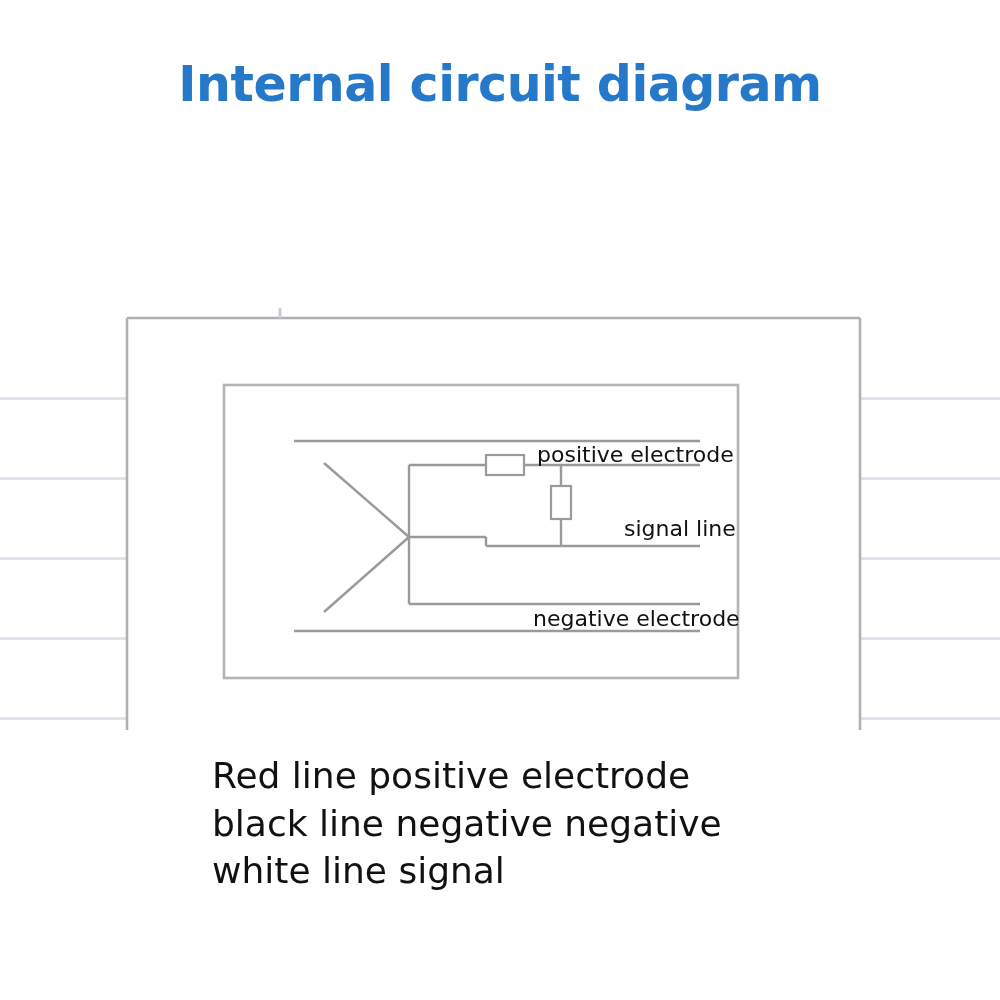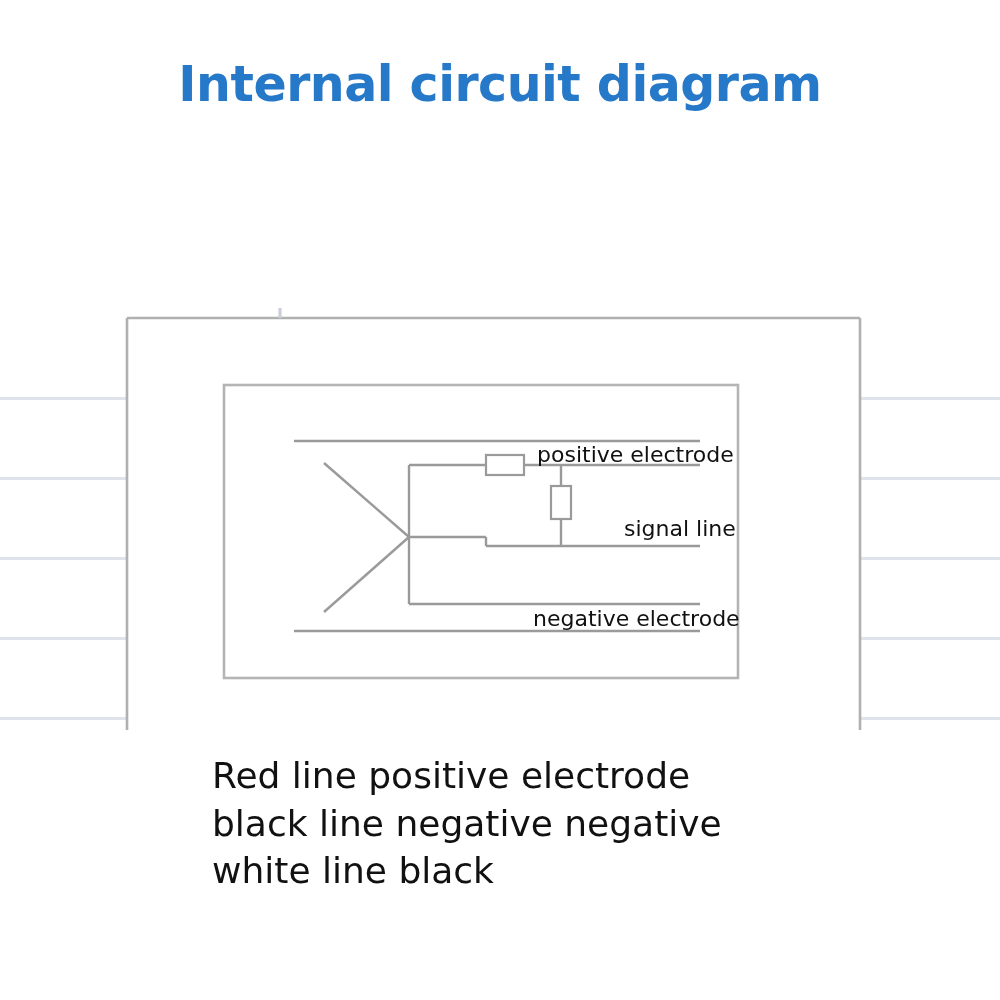--- a/index.html
+++ b/index.html
@@ -134,16 +134,16 @@
     <text class="lbl" x="537" y="462" text-anchor="start">positive electrode</text>
 
     <text class="lbl" x="624" y="536" text-anchor="start">signal line</text>
 
     <text class="lbl" x="533" y="626" text-anchor="start">negative electrode</text>
   </svg>
 
   <div id="caption">
     <div>Red line positive electrode</div>
     <div>black line negative negative</div>
-    <div>white line black</div>
+    <div>white line signal</div>
   </div>
 
 </div>
 
 </body></html>

